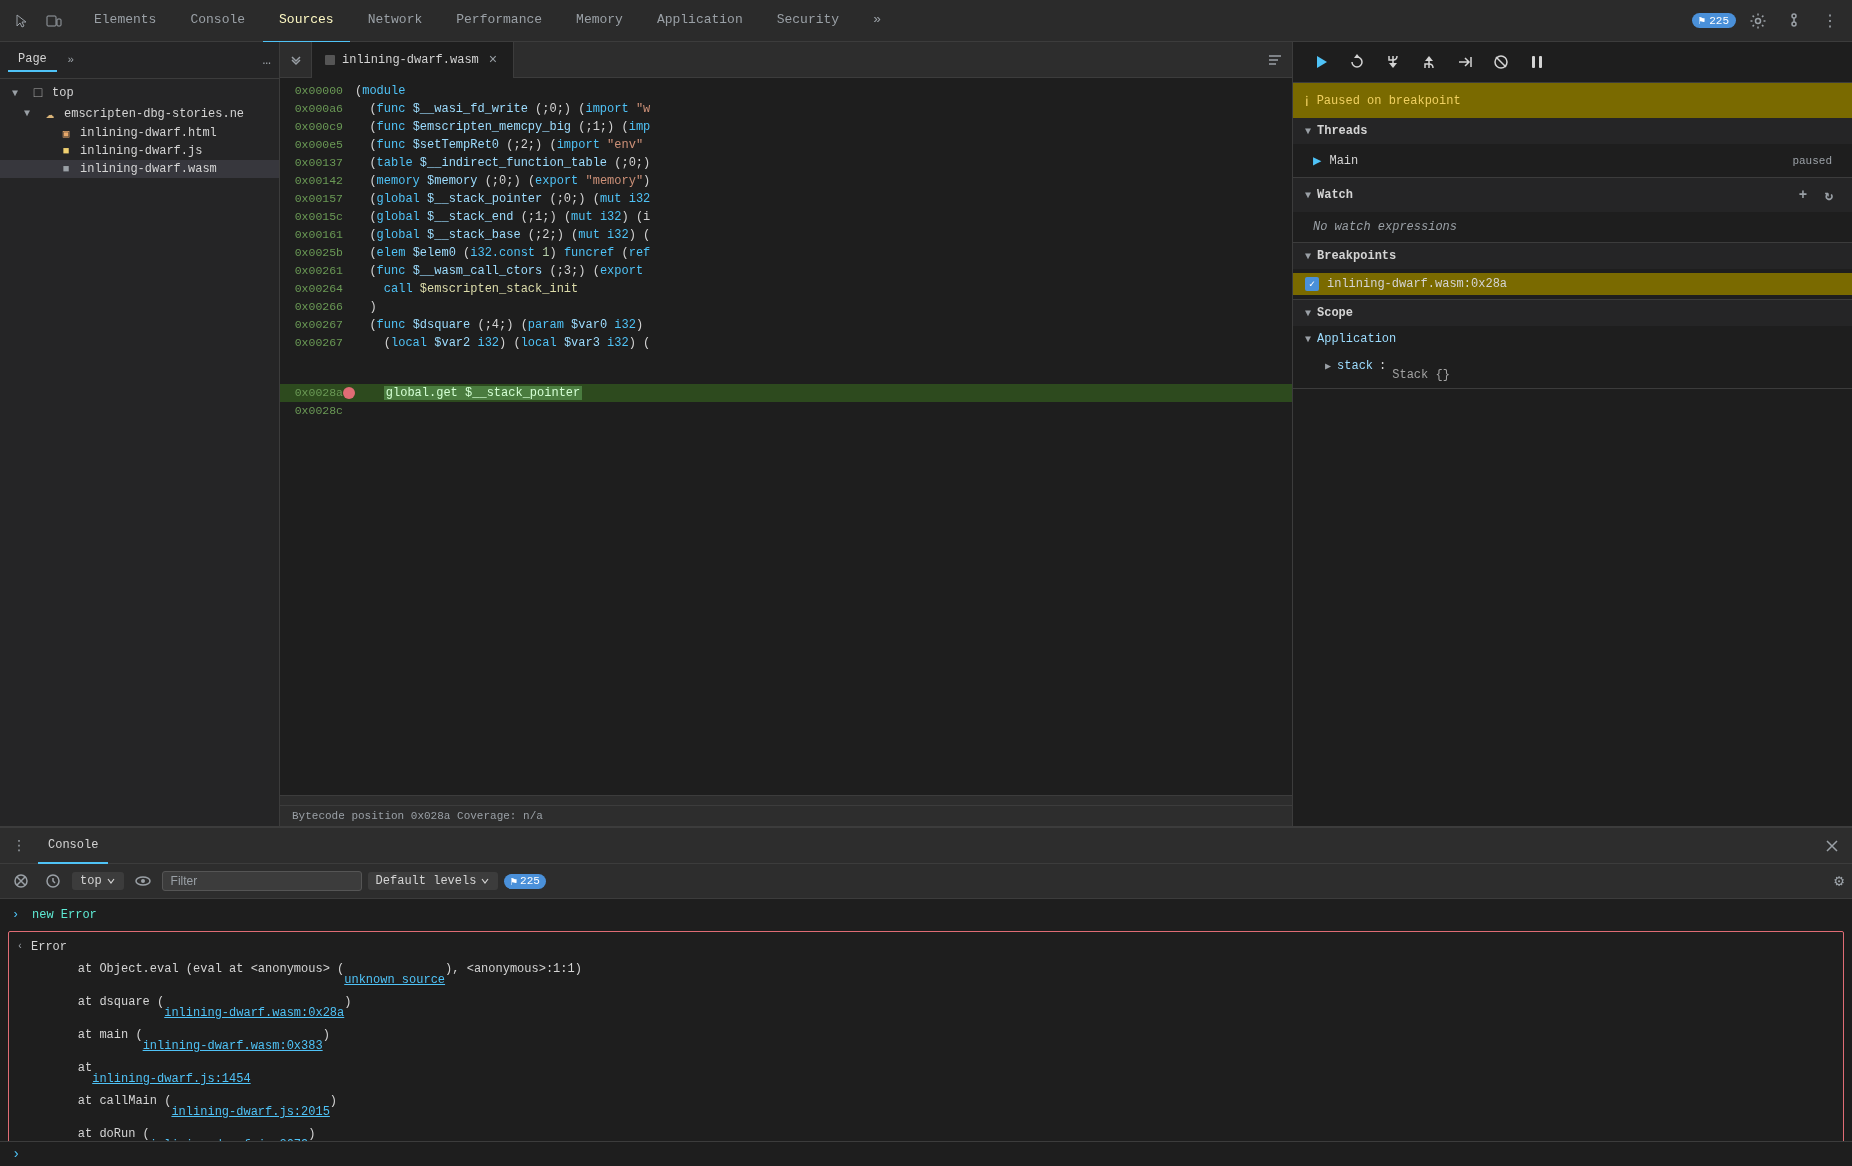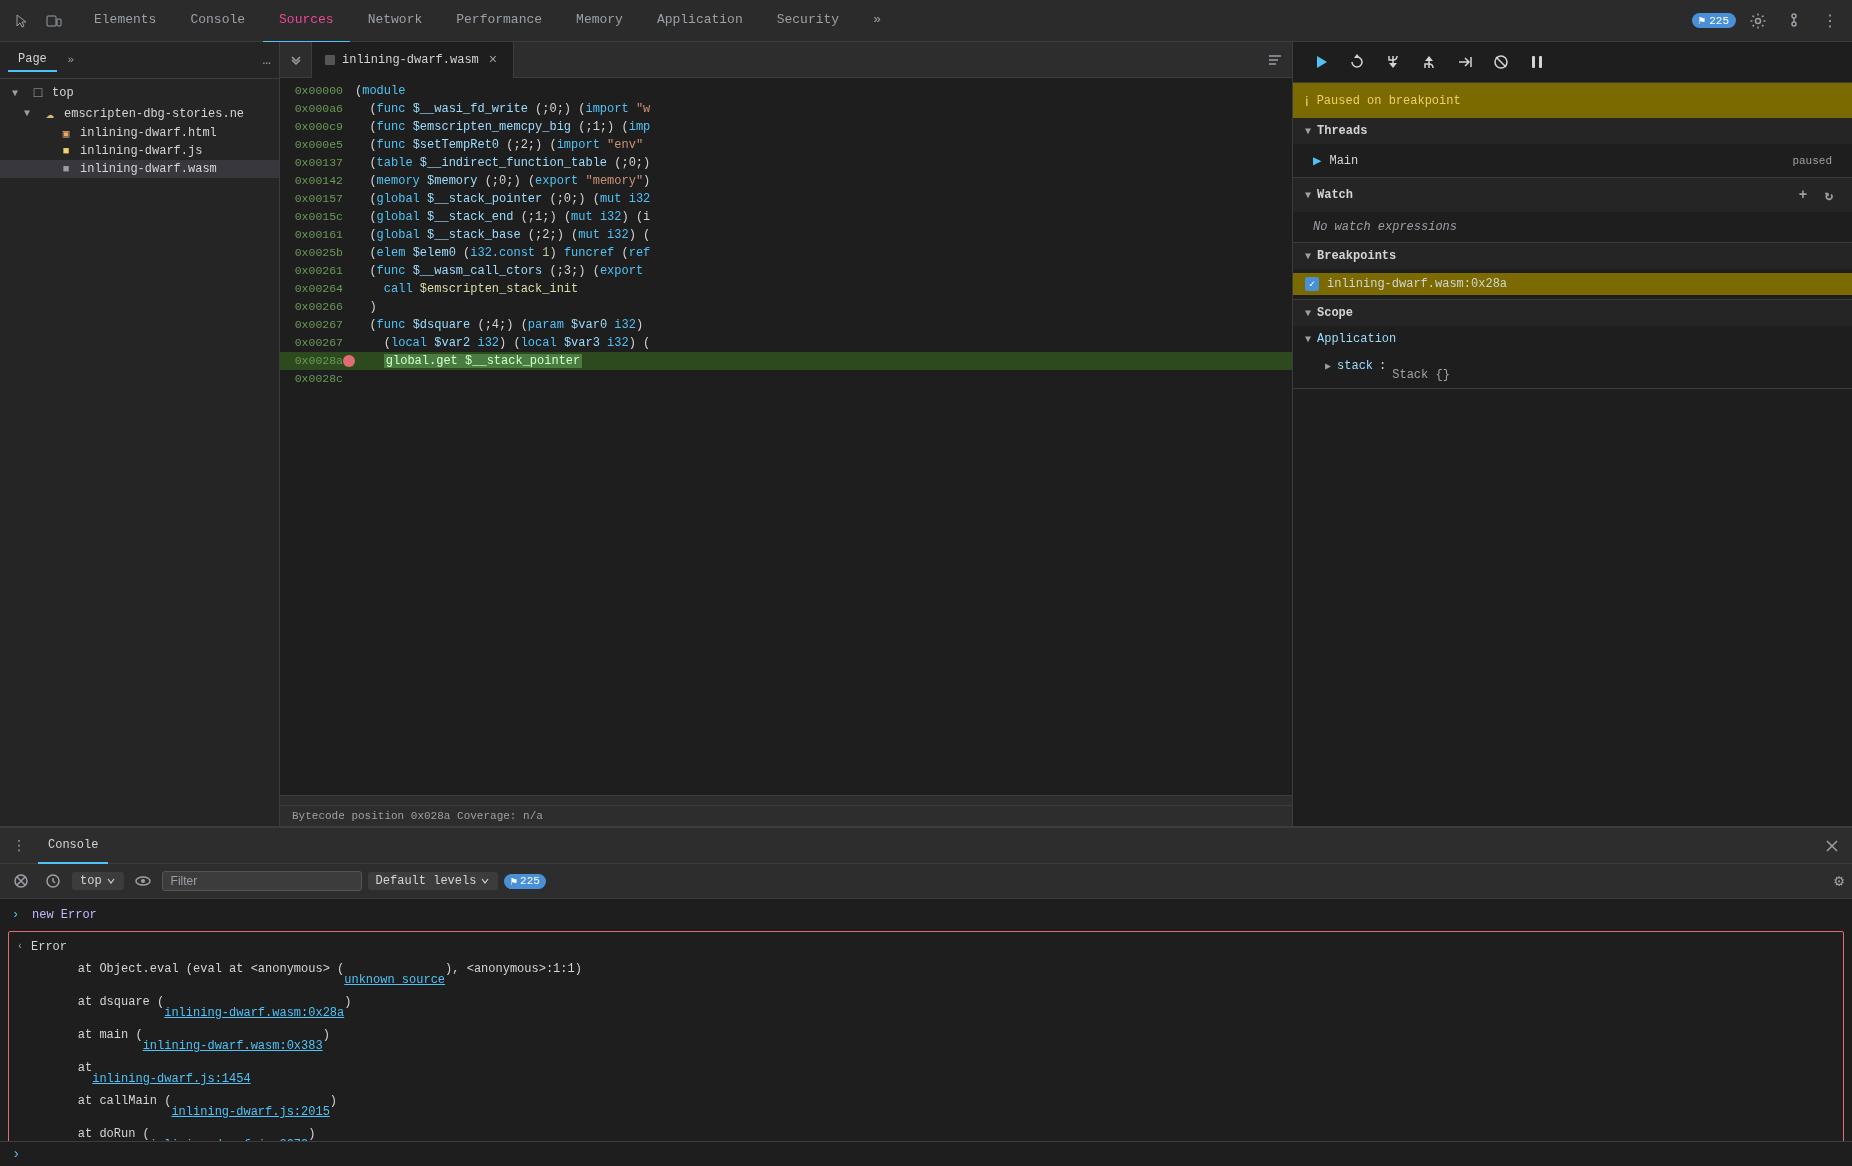--- a/index.html
+++ b/index.html
@@ -42,21 +42,21 @@
       padding: 0 16px;
       height: 44px;
       display: flex;
       align-items: center;
       color: #9aa0a6;
       cursor: pointer;
       font-size: 13px;
       border-bottom: 2px solid transparent;
     }
     .nav-tab.active {
-      color: #ec4899;
+      color: #fef9c3;
       border-bottom: 2px solid #4fc3f7;
     }
     .nav-right {
       margin-left: auto;
       display: flex;
       align-items: center;
       gap: 8px;
     }
     .badge {
       background: #4a90d9;
@@ -431,21 +431,21 @@
       padding: 1px 0;
       line-height: 20px;
       display: flex;
       align-items: flex-start;
     }
     .c-arrow { color: #4fc3f7; width: 14px; font-size: 12px; }
     .c-expand { color: #9aa0a6; width: 14px; font-size: 10px; }
     .c-white { color: #d4d4d4; }
     .c-link { color: #4fc3f7; text-decoration: underline; cursor: pointer; margin-top: 11px; }
     .c-indent { padding-left: 32px; }
-    .c-blue { color: #c4b5fd; }
+    .c-blue { color: #5eead4; }
 
     .console-input-row {
       display: flex; align-items: center;
       padding: 4px 12px; border-top: 1px solid #3c3c3c;
     }
     .console-prompt { color: #4fc3f7; margin-right: 8px; font-size: 14px; }
     .console-input-field {
       flex: 1; background: transparent; border: none;
       color: #d4d4d4; font-family: monospace; font-size: 12px; outline: none;
     }
@@ -691,21 +691,21 @@
             <div class="code-line">
               <span class="line-addr">0x00267</span>
               <span class="line-code">  <span class="op">(</span><span class="kw">func</span> <span class="var">$dsquare</span> <span class="op">(;4;)</span> <span class="op">(</span><span class="kw">param</span> <span class="var">$var0</span> <span class="kw">i32</span><span class="op">)</span></span>
             </div>
 
             <div class="code-line">
               <span class="line-addr">0x00267</span>
               <span class="line-code">    <span class="op">(</span><span class="kw">local</span> <span class="var">$var2</span> <span class="kw">i32</span><span class="op">)</span> <span class="op">(</span><span class="kw">local</span> <span class="var">$var3</span> <span class="kw">i32</span><span class="op">) (</span></span>
             </div>
 
-            <div class="code-line highlighted" style="position:relative;">
+            <div class="code-line highlighted" style="position:relative;margin-top:32px;">
               <div class="breakpoint-dot"></div>
               <span class="line-addr" style="color:#6a9955;">0x0028a</span>
               <span class="line-code">    <span class="hl-green">global.get $__stack_pointer</span></span>
             </div>
 
             <div class="code-line">
               <span class="line-addr">0x0028c</span>
               <span class="line-code"></span>
             </div>
           </div>

